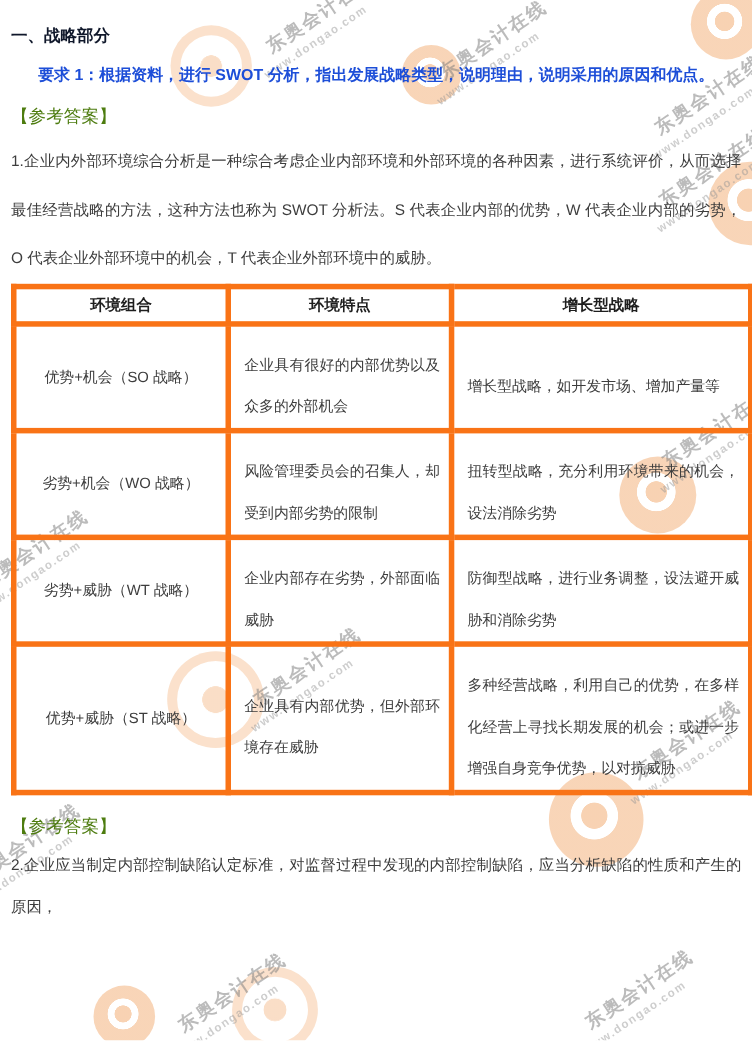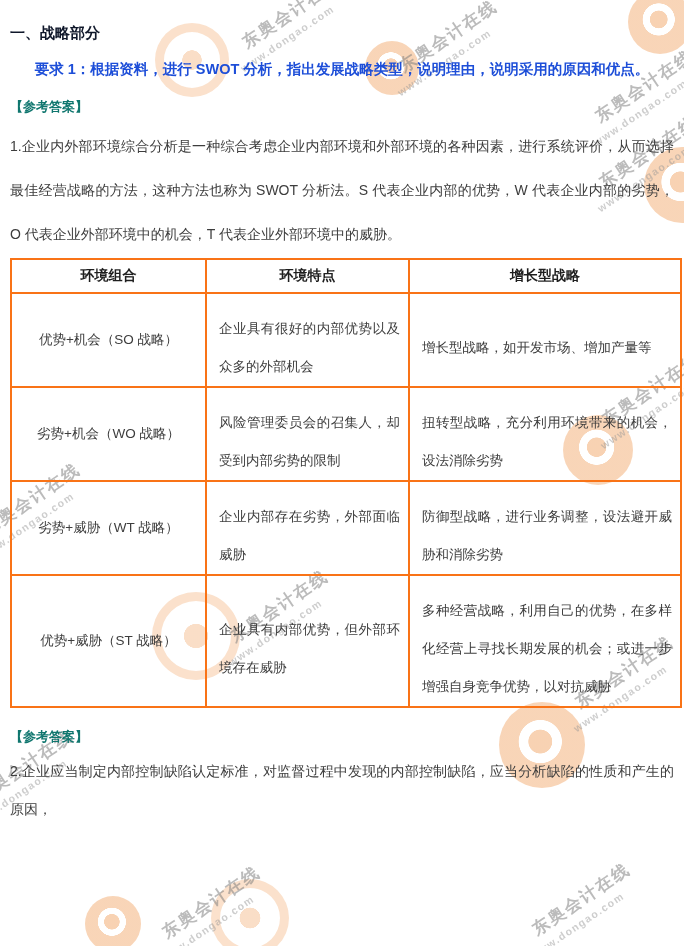--- a/index.html
+++ b/index.html
@@ -48,36 +48,36 @@
     font-size:15.5px; font-weight:bold; color:#1e1e1e; line-height:20px;
   }
   .section-heading {
     margin-top:24px; font-size:15px; font-weight:bold; color:#0f172a; line-height:18px;
   }
   .req {
     margin-top:18px; font-size:14.5px; font-weight:bold; color:#1d4ed8; line-height:18px;text-align:center;
   }
   .req2 { margin-top:34px; }
   .ans {
-    margin-top:20px; font-size:13px; font-weight:bold; color:#0f766e; line-height:18px;
+    margin-top:20px; font-size:16px; font-weight:normal; color:#4d7c0f; line-height:18px;
   }
   .para {
     margin-top:8px; font-size:14px; line-height:44px;
     text-align:justify; color:#3d3d3d;
   }
   .para.lh38 { line-height:38px; margin-top:6px; }
 
   table.swot {
     margin-top:2px; width:670px; border-collapse:collapse; table-layout:fixed;
   }
   table.swot col.c1 { width:195px; }
   table.swot col.c2 { width:203px; }
   table.swot col.c3 { width:272px; }
   table.swot th, table.swot td {
-    border:2px solid #f97316; font-size:13.5px; vertical-align:middle;
+    border:5px solid #f97316; font-size:13.5px; vertical-align:middle;
     color:#3d3d3d; background:transparent;
   }
   table.swot th {
     height:34px; font-weight:bold; color:#1e1e1e; text-align:center; font-size:14px;
   }
   table.swot td { line-height:38px; padding:16px 8px 0 12px; text-align:justify; }
   table.swot td.center { text-align:center; padding:0 0; }
   tr.r1 { height:81px; } tr.r2 { height:79px; } tr.r3 { height:79px; } tr.r4 { height:130px; }
 </style>
 </head>

